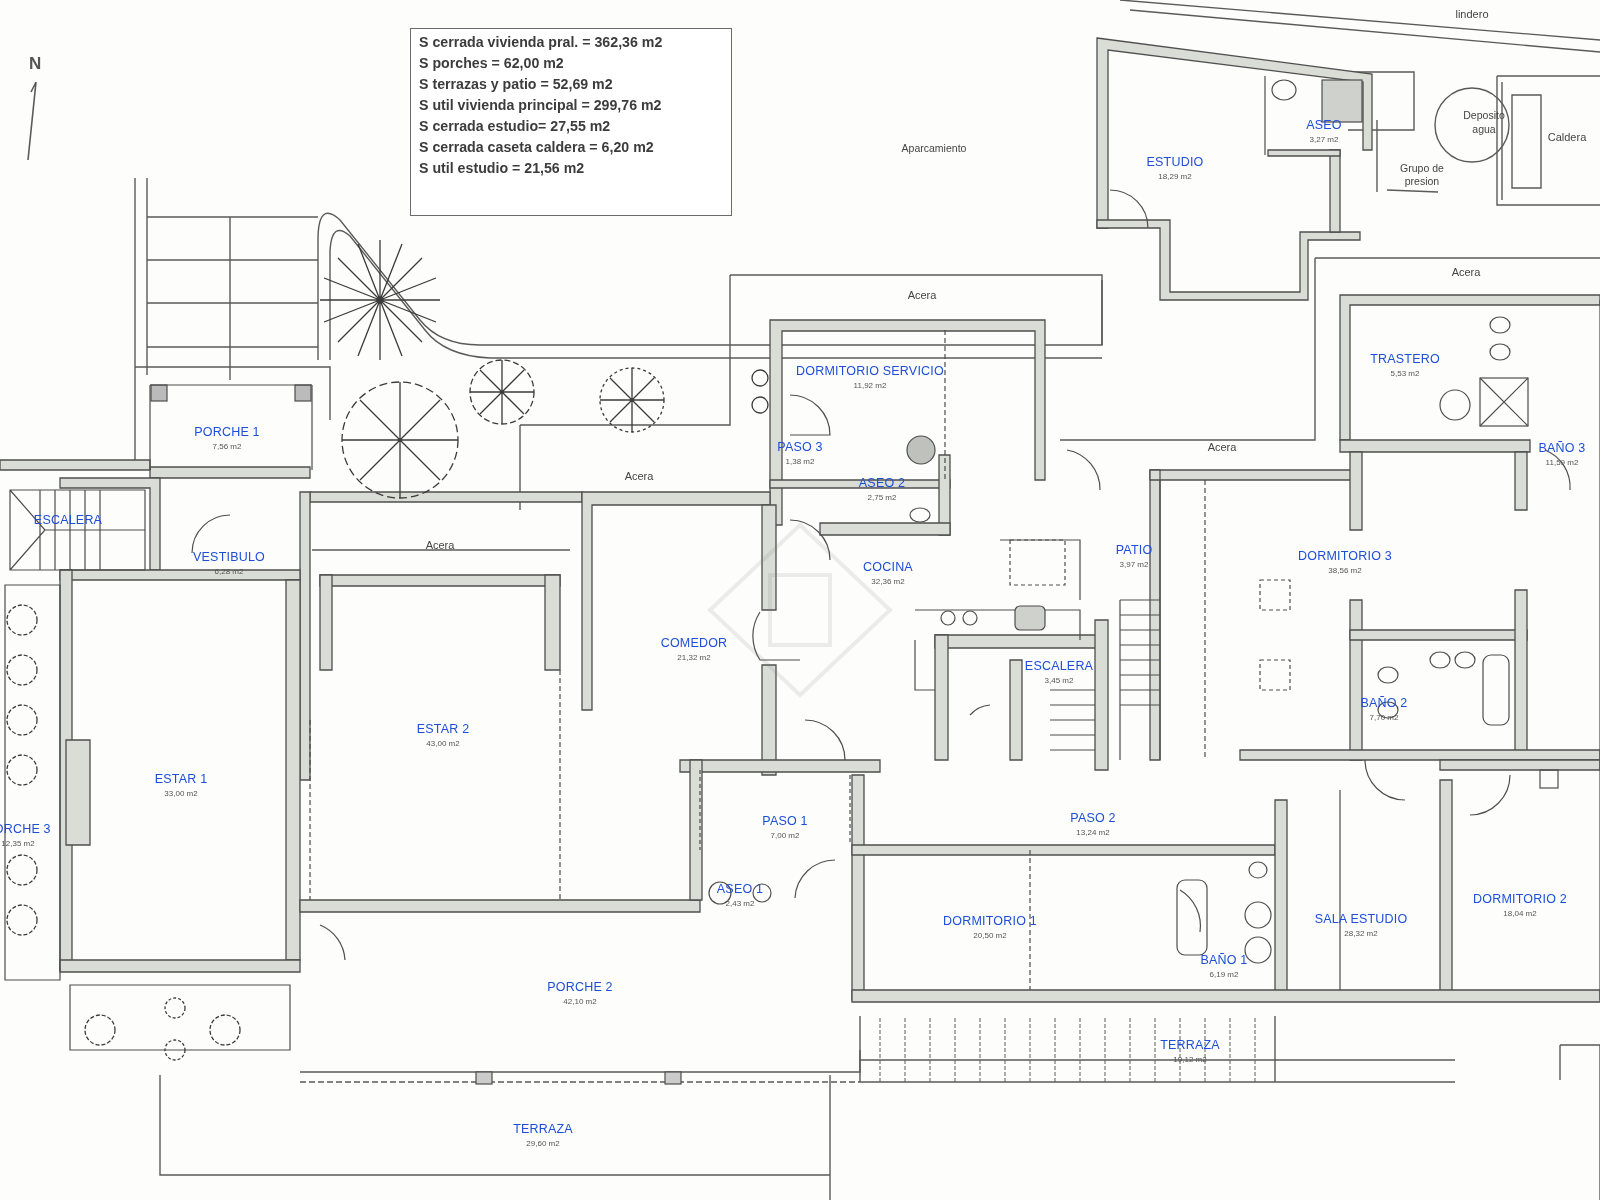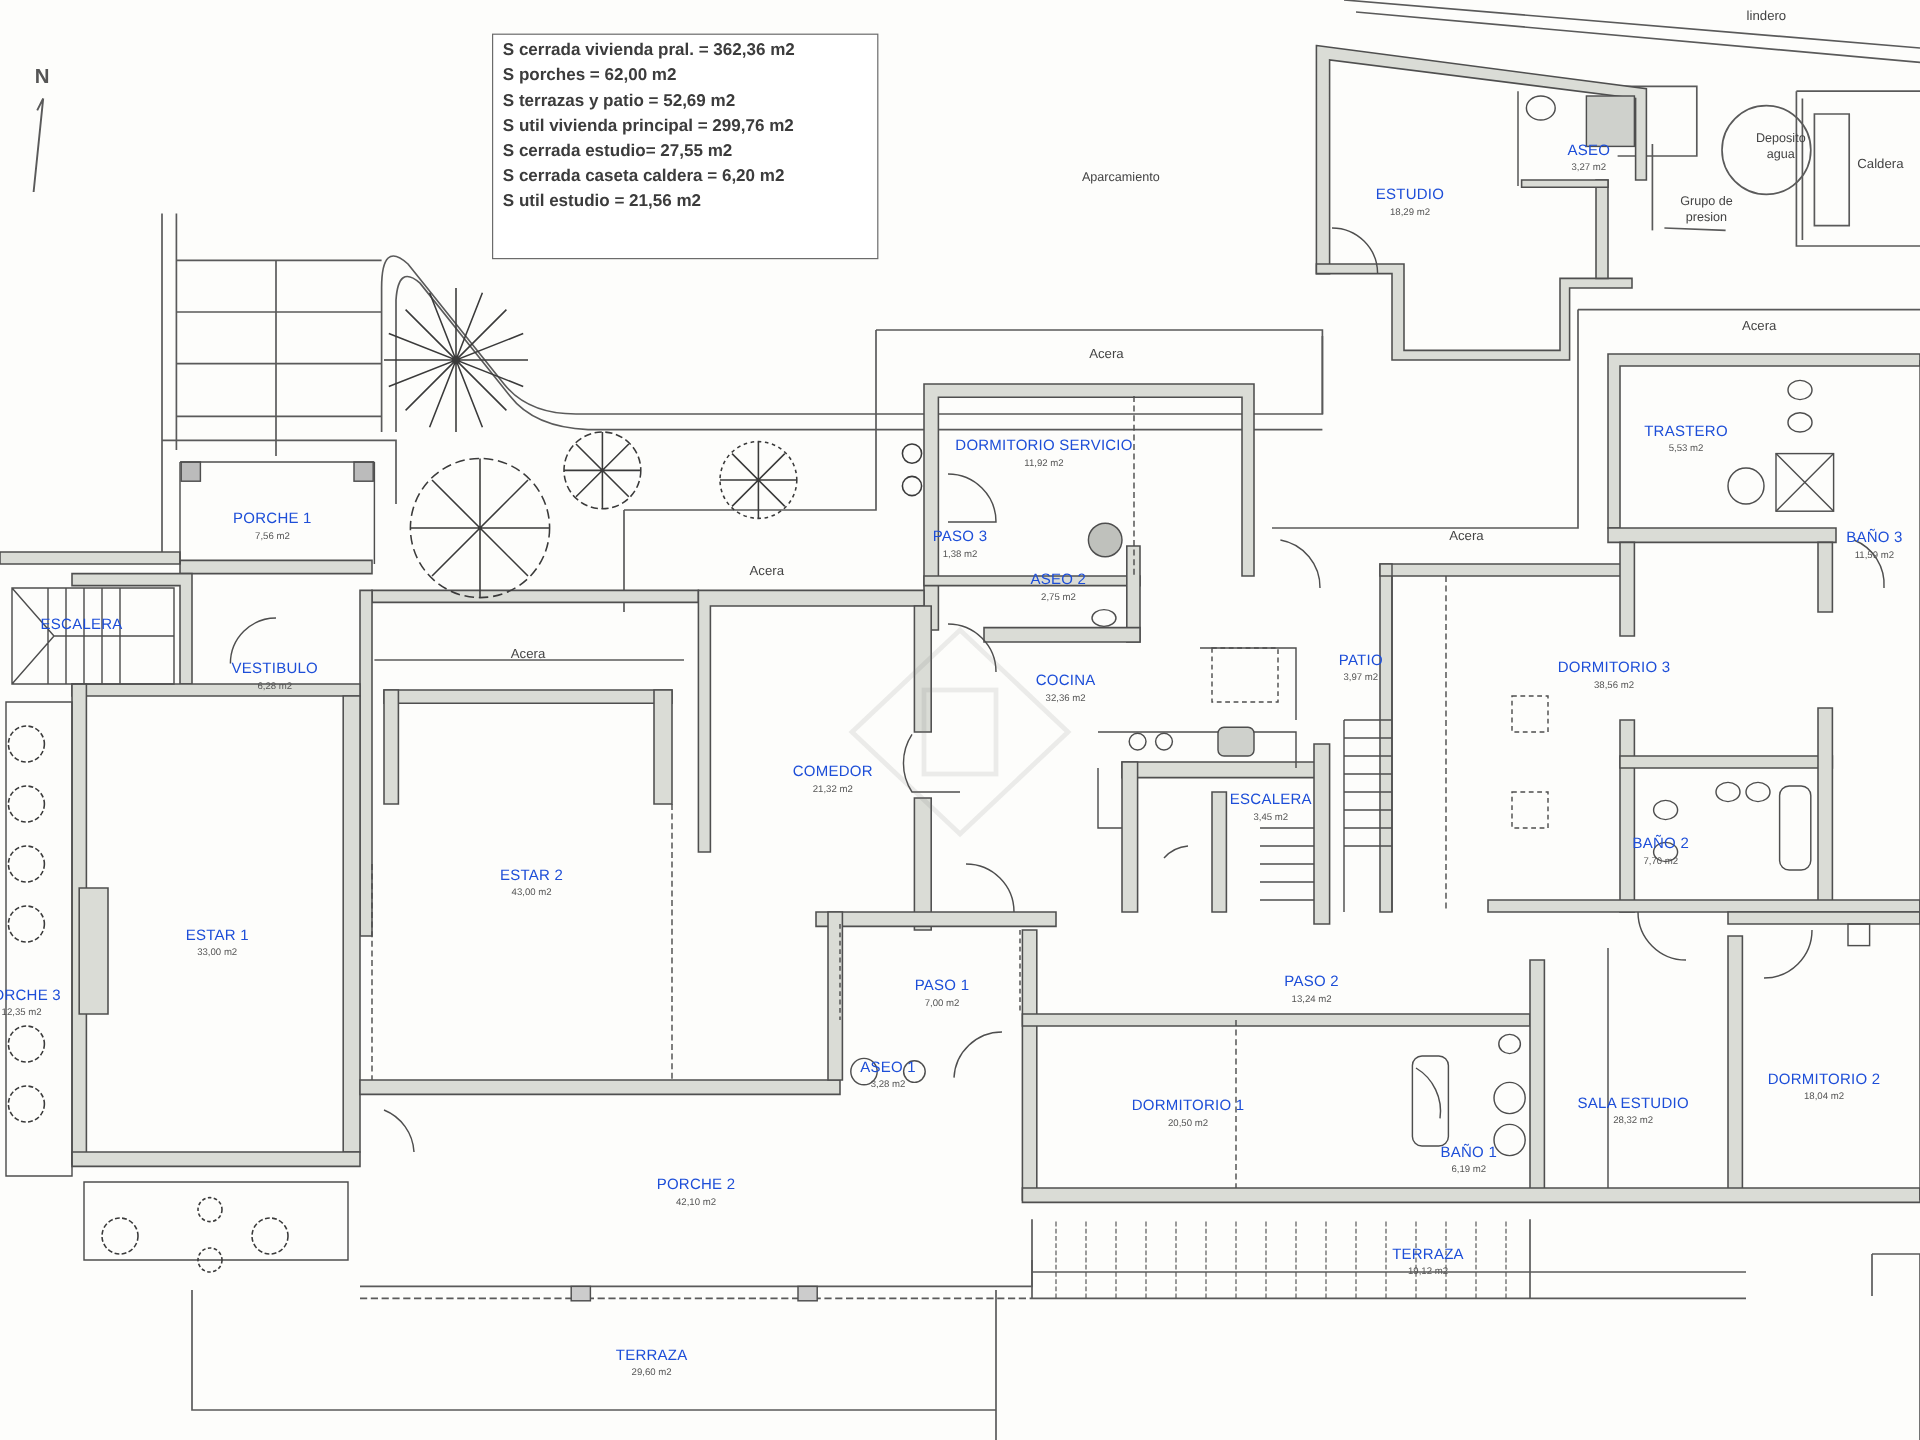--- a/index.html
+++ b/index.html
@@ -338,21 +338,21 @@
 <div class="lbl" style="left:1384px;top:696px;">
     <div class="name">BAÑO 2</div>
     <div class="area">7,70 m2</div>
   </div>
 <div class="lbl" style="left:785px;top:814px;">
     <div class="name">PASO 1</div>
     <div class="area">7,00 m2</div>
   </div>
 <div class="lbl" style="left:740px;top:882px;">
     <div class="name">ASEO 1</div>
-    <div class="area">3,28 m2</div>
+    <div class="area">2,43 m2</div>
   </div>
 <div class="lbl" style="left:1093px;top:811px;">
     <div class="name">PASO 2</div>
     <div class="area">13,24 m2</div>
   </div>
 <div class="lbl" style="left:990px;top:914px;">
     <div class="name">DORMITORIO 1</div>
     <div class="area">20,50 m2</div>
   </div>
 <div class="lbl" style="left:1224px;top:953px;">

